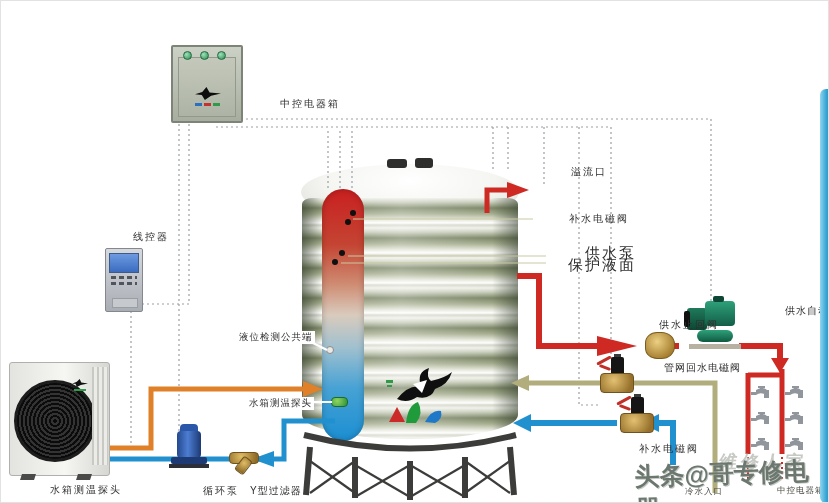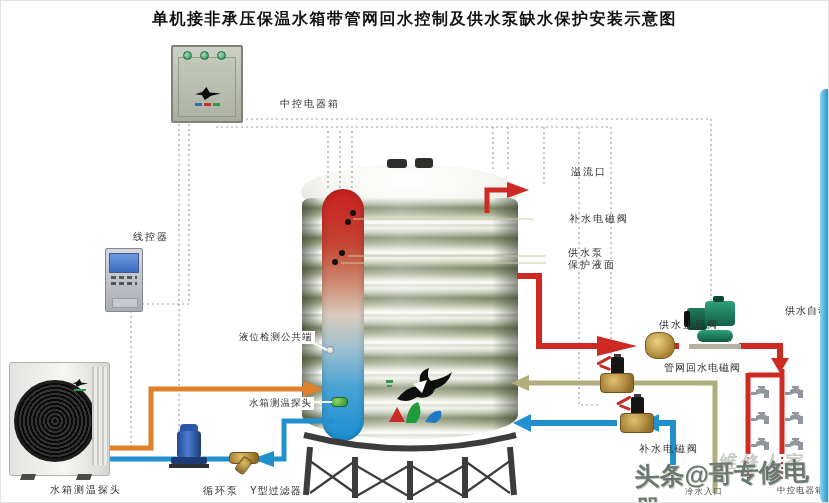--- a/index.html
+++ b/index.html
@@ -95,21 +95,20 @@
   .wm2{position:absolute;left:634px;top:456px;font-size:25px;font-weight:bold;color:#6c786f;
        letter-spacing:0px;transform:rotate(-2deg);z-index:7;text-shadow:1px 1px 0 rgba(160,168,160,.6);}
   .bluebar{left:819px;top:88px;width:10px;height:414px;border-radius:6px 0 0 6px;z-index:8;
        background:linear-gradient(90deg,#8ed6f0,#2f9fd0 70%);}
 </style>
 </head>
 <body>
 
 <div id="stage">
 
-  <div class="title">单机接非承压保温水箱带管网回水控制及供水泵缺水保护安装示意图</div>
 
   <div class="abs dome"></div>
   <div class="abs fitting" style="left:386px;top:158px;width:20px;height:9px;"></div>
   <div class="abs fitting" style="left:414px;top:157px;width:18px;height:10px;"></div>
   <div class="abs tankbody"></div>
 
   <div class="abs column">
     <div class="dot" style="left:28px;top:21px;"></div>
     <div class="dot" style="left:23px;top:30px;"></div>
     <div class="dot" style="left:17px;top:61px;"></div>
@@ -298,21 +297,21 @@
     <div class="branch"></div>
   </div>
 
   <div class="lbl" style="left:243px;top:96px;">中控电器箱</div>
   <div class="lbl" style="left:96px;top:229px;text-align:center;">线控器</div>
   <div class="lbl" style="left:13px;top:482px;">水箱测温探头</div>
   <div class="lbl" style="left:236px;top:330px;background:#fff;padding:0 2px;font-size:9.5px;letter-spacing:1px;">液位检测公共端</div>
   <div class="lbl" style="left:246px;top:396px;background:#fff;padding:0 2px;font-size:9.5px;letter-spacing:1px;">水箱测温探头</div>
   <div class="lbl" style="left:534px;top:164px;">溢流口</div>
   <div class="lbl" style="left:532px;top:211px;">补水电磁阀</div>
-  <div class="lbl" style="left:531px;top:246px;line-height:12px;font-size:10px;">
+  <div class="lbl" style="left:531px;top:246px;line-height:12px;font-size:15px;text-align:right;">
     <span style="display:block;">供水泵</span>
     <span style="display:block;">保护液面</span>
   </div>
   <div class="lbl" style="left:622px;top:317px;">供水止回阀</div>
   <div class="lbl" style="left:748px;top:303px;letter-spacing:1px;">供水自动增压泵</div>
   <div class="lbl" style="left:627px;top:360px;letter-spacing:1px;">管网回水电磁阀</div>
   <div class="lbl" style="left:602px;top:441px;">补水电磁阀</div>
   <div class="lbl" style="left:166px;top:483px;">循环泵</div>
   <div class="lbl" style="left:213px;top:483px;letter-spacing:1px;">Y型过滤器</div>
   <div class="lbl small" style="left:648px;top:485px;">冷水入口</div>

